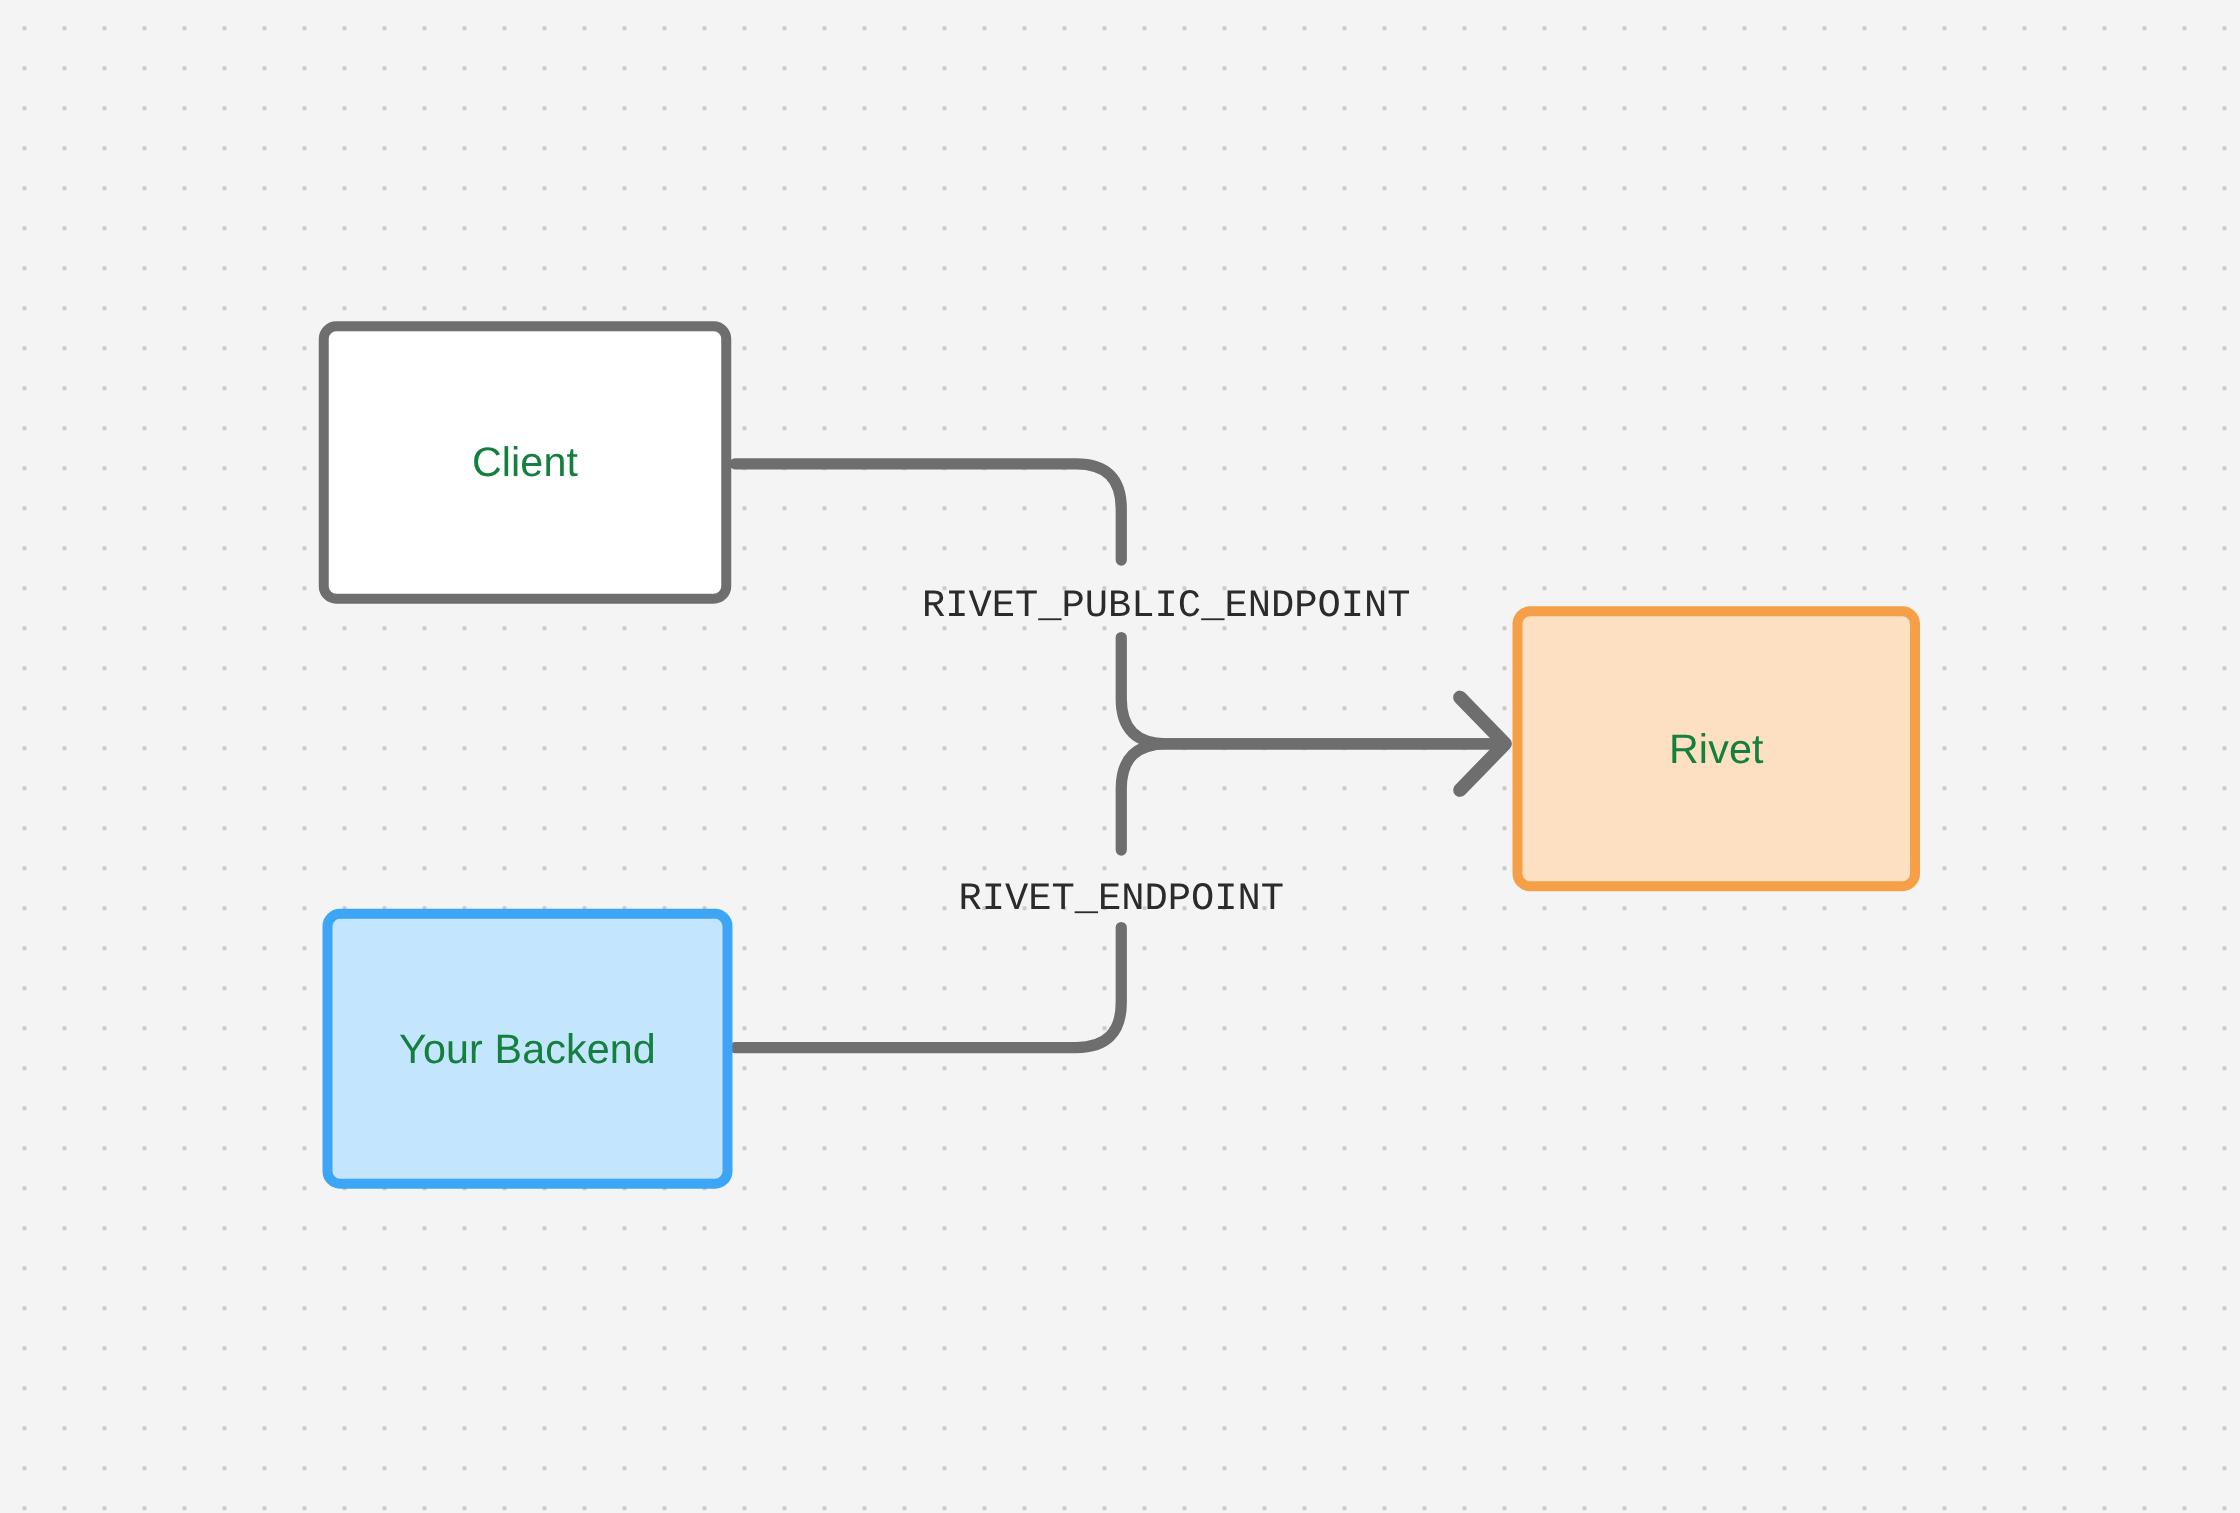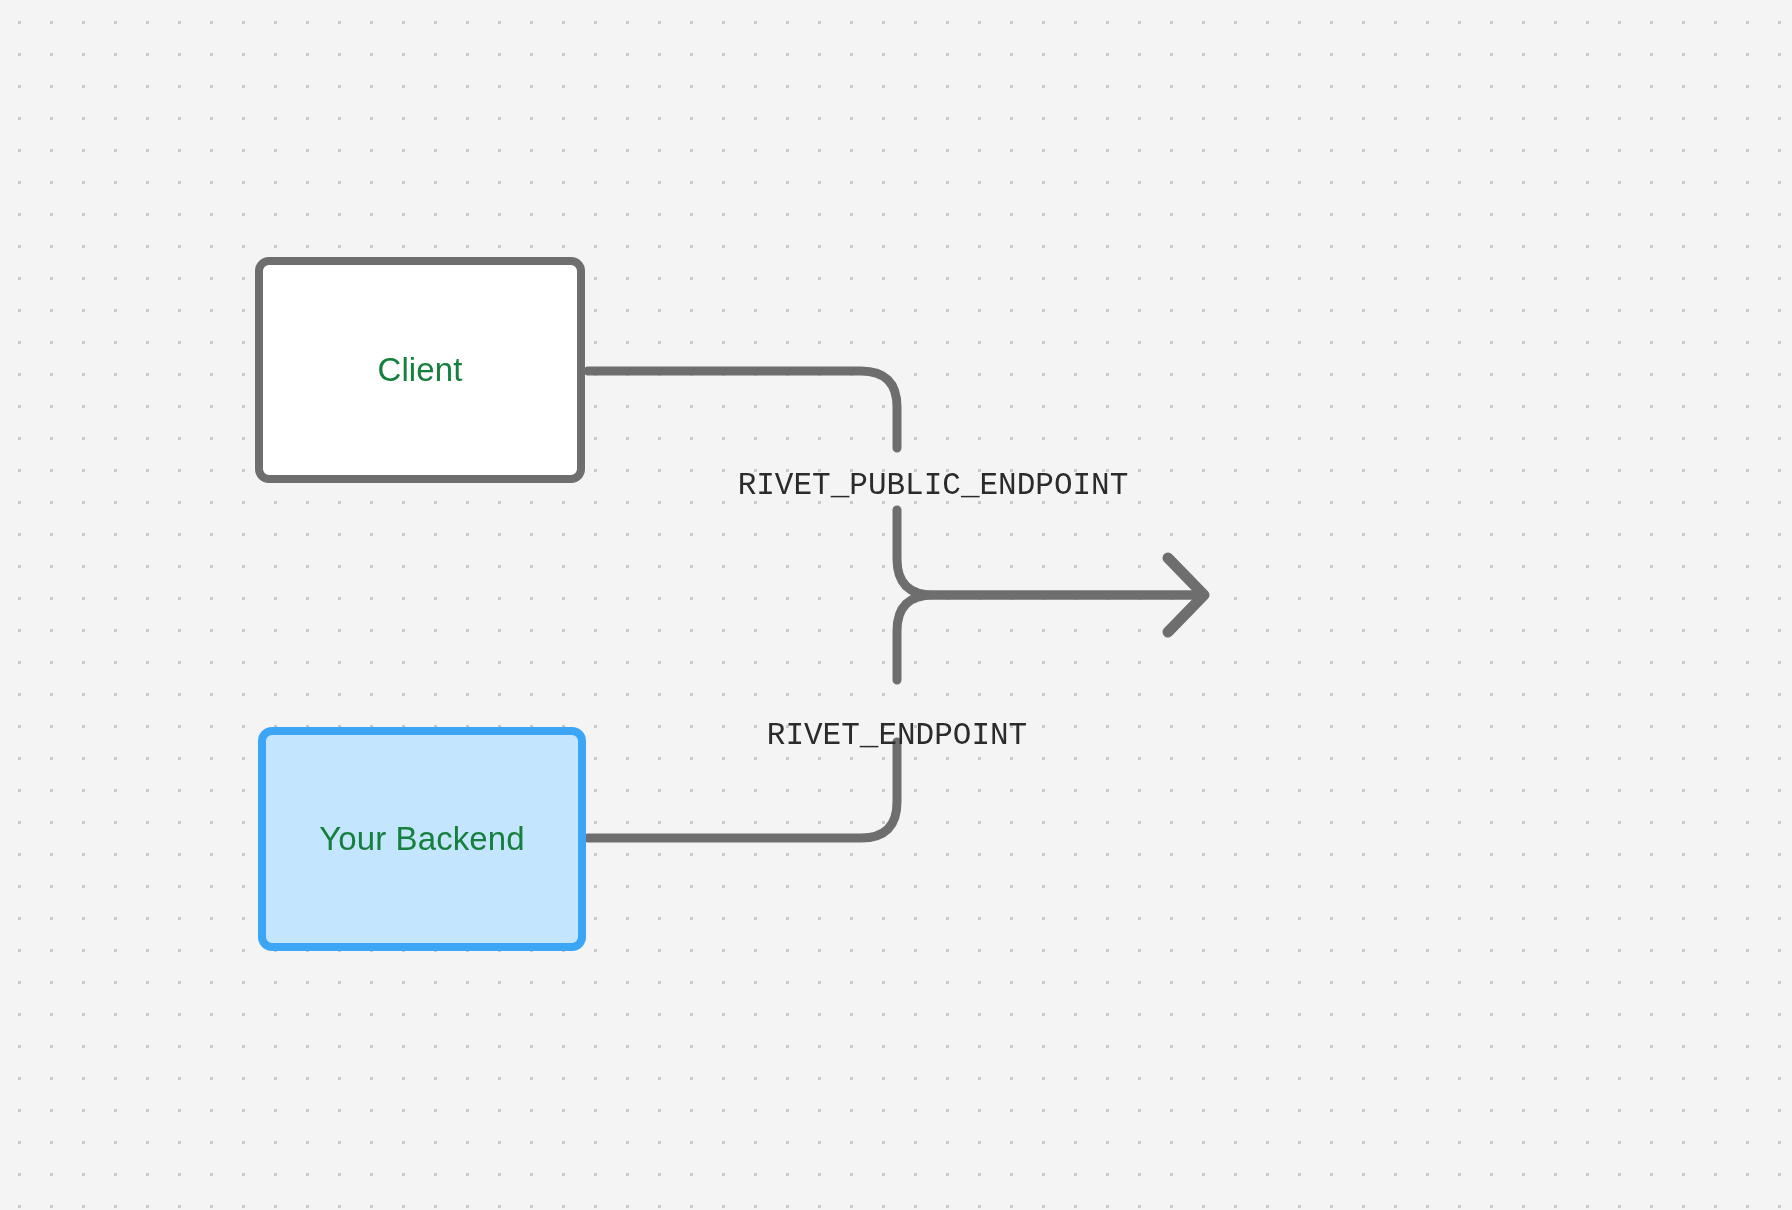--- a/index.html
+++ b/index.html
@@ -94,21 +94,20 @@
   }
 
   #label-public-endpoint {
     left: 933px;
     top: 470px;
   }
 
   #label-endpoint {
     left: 897px;
     top: 704px;
-    margin-top: 16px;
   }
 </style>
 </head>
 <body>
 
 <div id="canvas">
 
   <svg id="edge-layer" width="1792" height="1210" viewBox="0 0 1792 1210" xmlns="http://www.w3.org/2000/svg">
 
     <path d="M 588 371 L 861 371 Q 897 371 897 407 L 897 448" fill="none" stroke="#6e6e6e" stroke-width="9" stroke-linecap="round" stroke-linejoin="round"></path>
@@ -121,18 +120,21 @@
   </svg>
 
   <div class="node" id="node-client">
     <span class="node-label">Client</span>
   </div>
 
   <div class="node" id="node-backend">
     <span class="node-label">Your Backend</span>
   </div>
 
+  <div class="node" id="node-rivet">
+    <span class="node-label">Rivet</span>
+  </div>
 
   <div class="edge-label" id="label-public-endpoint">RIVET_PUBLIC_ENDPOINT</div>
 
   <div class="edge-label" id="label-endpoint">RIVET_ENDPOINT</div>
 
 </div>
 
 </body></html>

